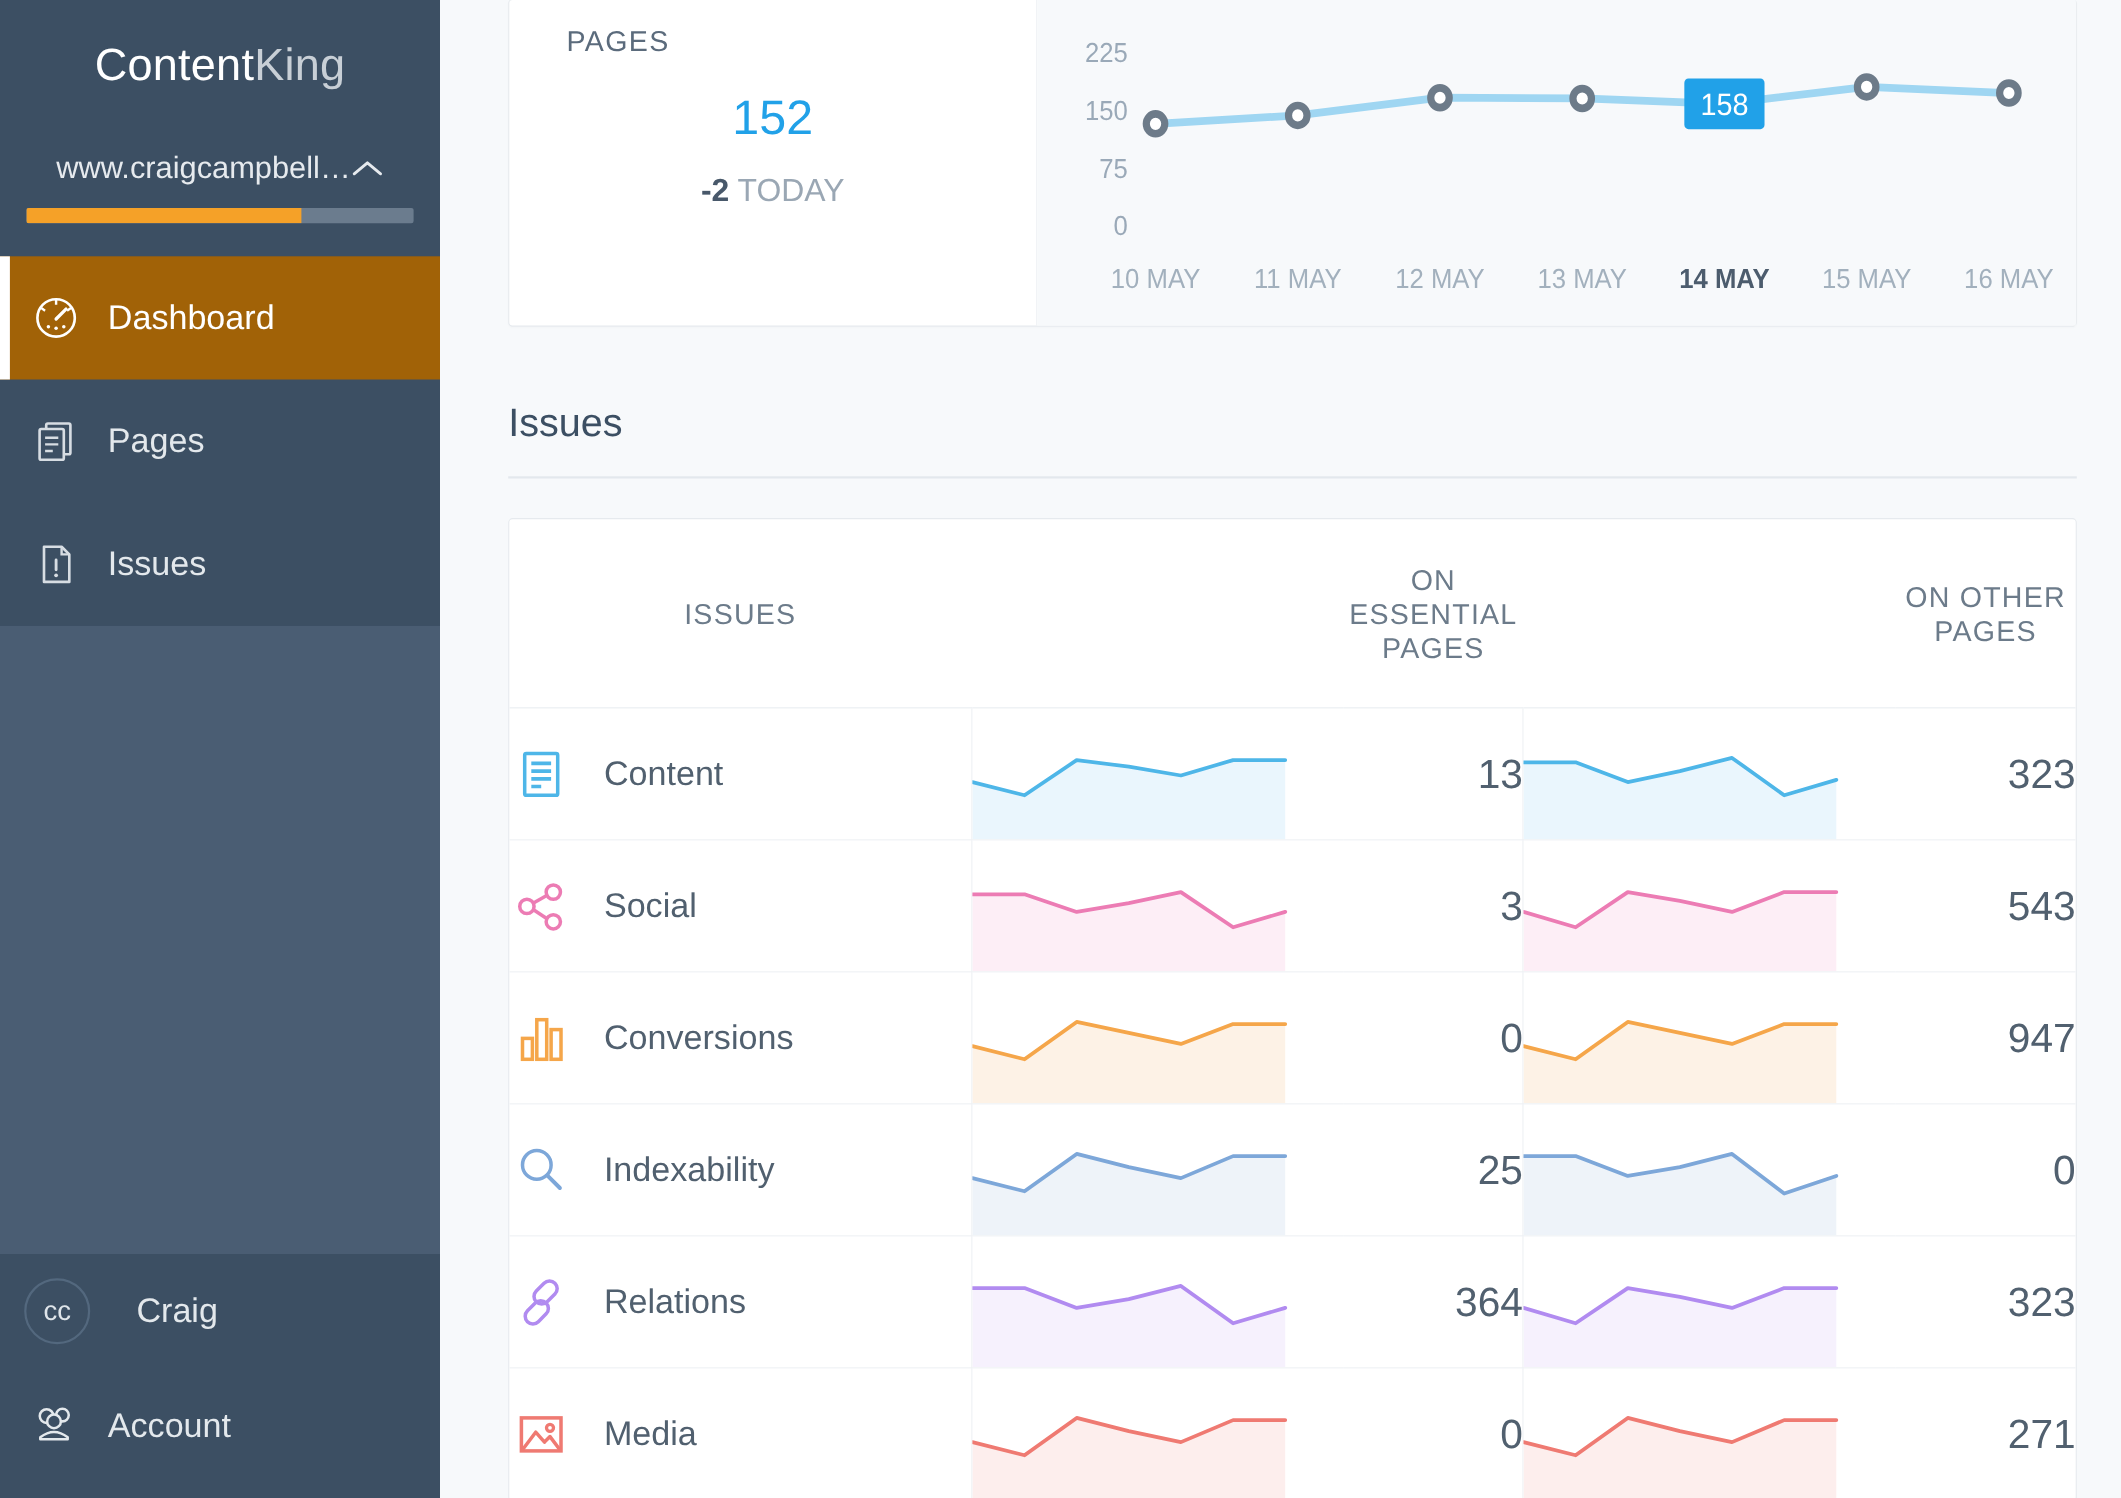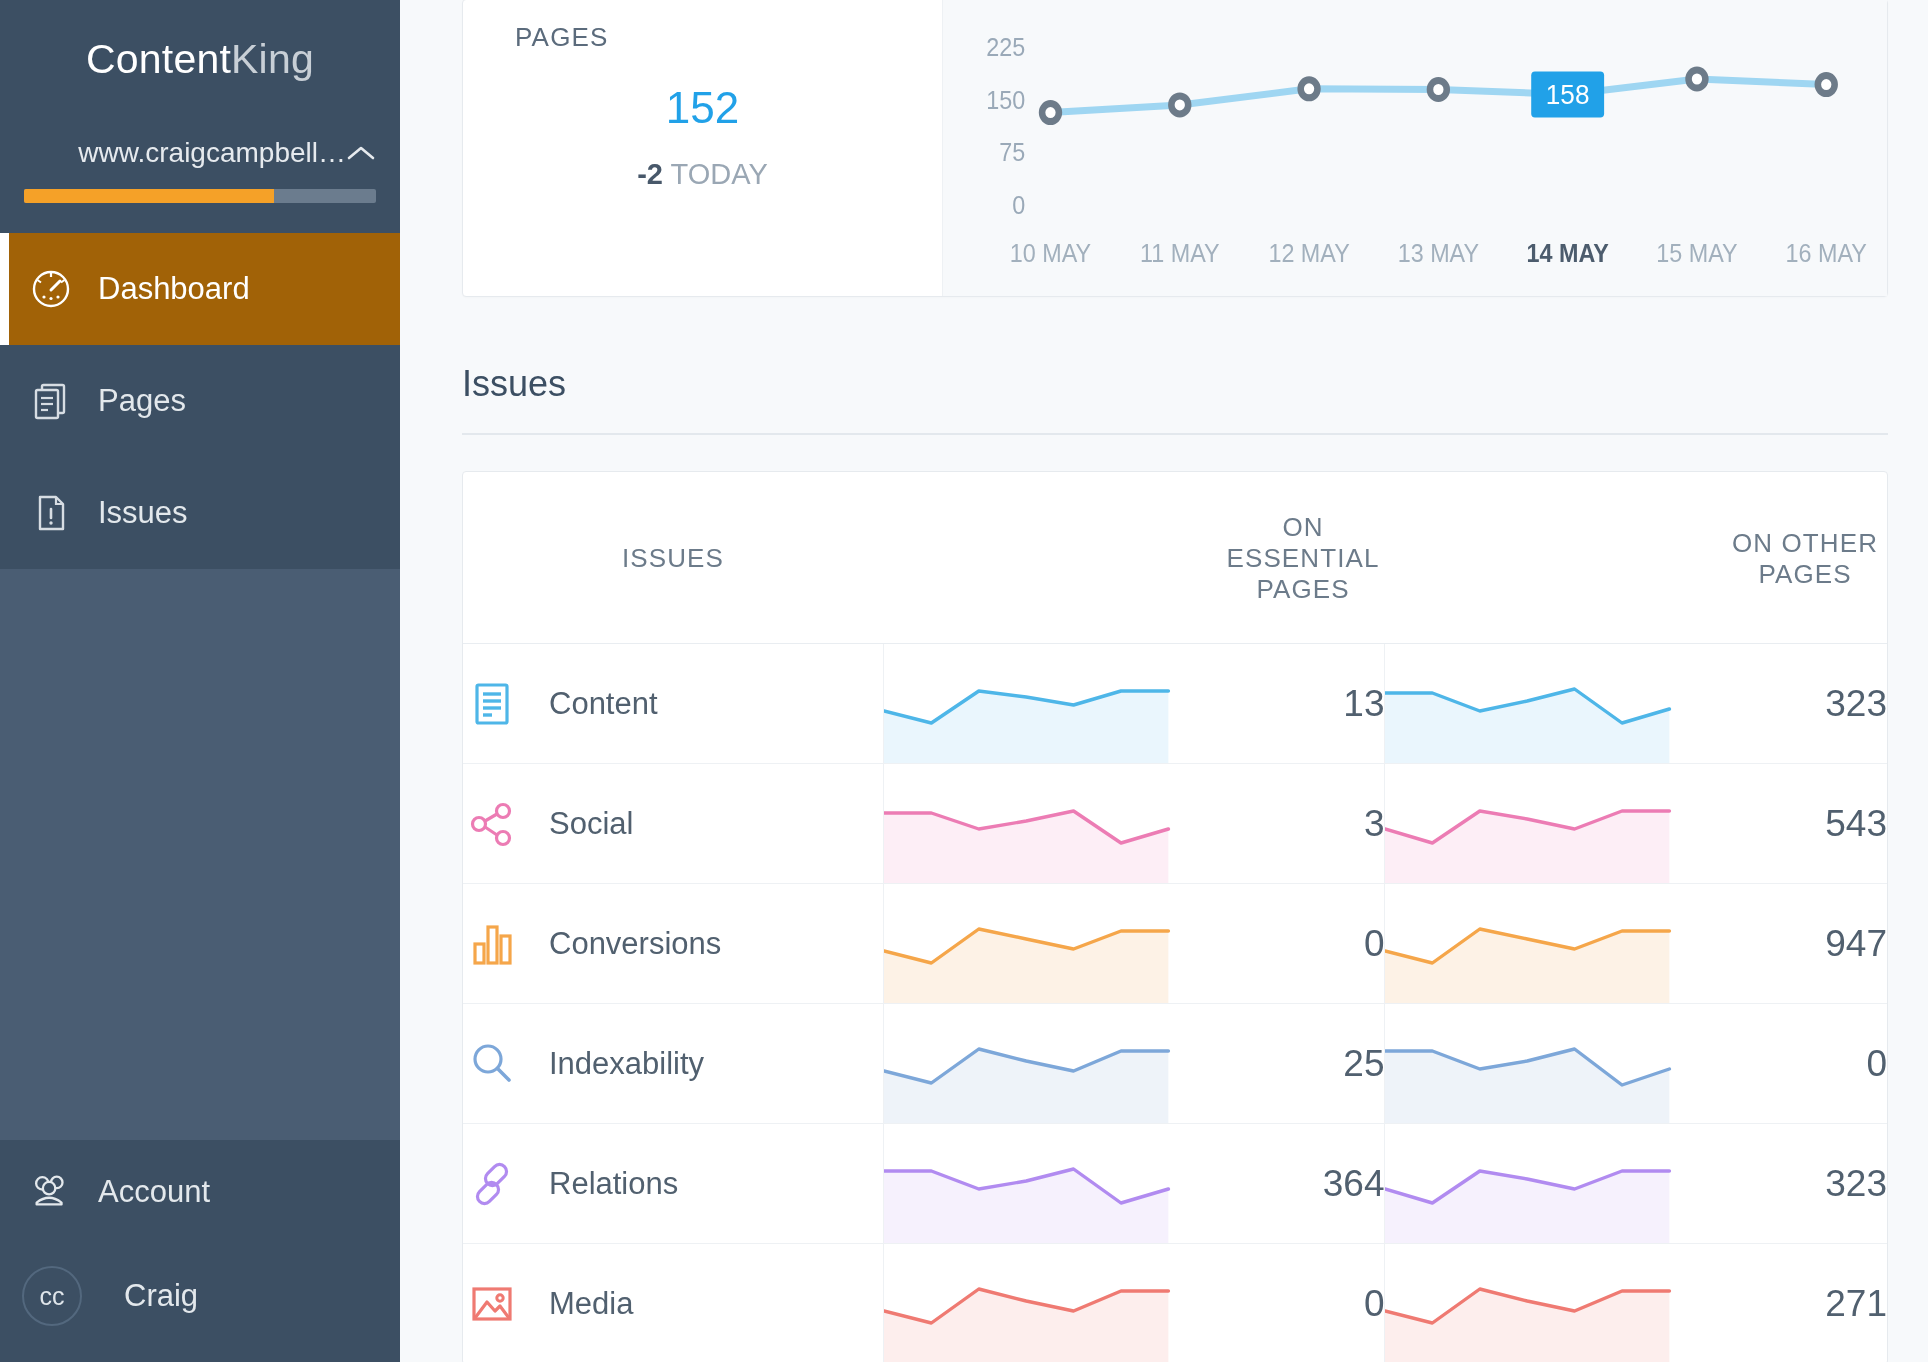--- a/index.html
+++ b/index.html
@@ -26,21 +26,21 @@
     color: #ffffff;
     font-weight: 400;
   }
   .brand .k { color: #c8cfd6; text-align: center; }
 
   .site-selector {
     margin-top: 54px;
     padding: 0 24px 30px 24px;
   }
   .site-row {
-    display: flex; align-items: center; justify-content: flex-end;
+    display: flex; align-items: center; justify-content: center;
   }
   .site-name {
     font-size: 28px; color: #e6eaee; font-weight: 400;
     white-space: nowrap; overflow: hidden;
   }
   .chev {
     width: 30px; height: 30px;
     display: flex; align-items: center; justify-content: center;
     color: #e6eaee;
   }
@@ -245,35 +245,35 @@
           </svg>
         </span>
         <span class="nav-label">Issues</span>
       </div>
     </nav>
 
     <div class="sidebar-spacer"></div>
 
     <div class="nav-footer">
       <div class="nav-item">
+        <span class="nav-icon" style="width:72px;flex:0 0 72px;">
+          <span class="avatar">cc</span>
+        </span>
+        <span class="nav-label">Craig</span>
+      </div>
+      <div class="nav-item">
         <span class="nav-icon">
           <svg width="48" height="44" viewBox="0 0 48 44">
             <circle cx="15" cy="13" r="6.5" fill="none" stroke="#e3e8ec" stroke-width="2.4"></circle>
             <circle cx="30" cy="12" r="6" fill="none" stroke="#e3e8ec" stroke-width="2.4"></circle>
             <circle cx="22" cy="18" r="6.5" fill="#3c4f63" stroke="#e3e8ec" stroke-width="2.4"></circle>
             <path d="M9 33 q13 -10 26 0 v2 h-26 z" fill="none" stroke="#e3e8ec" stroke-width="2.4" stroke-linejoin="round"></path>
           </svg>
         </span>
         <span class="nav-label">Account</span>
-      </div>
-      <div class="nav-item">
-        <span class="nav-icon" style="width:72px;flex:0 0 72px;">
-          <span class="avatar">cc</span>
-        </span>
-        <span class="nav-label">Craig</span>
       </div>
     </div>
   </aside>
 
   <main class="main">
 
     <section class="metric-card">
       <div class="metric-left">
         <div class="metric-label">PAGES</div>
         <div class="metric-center">

